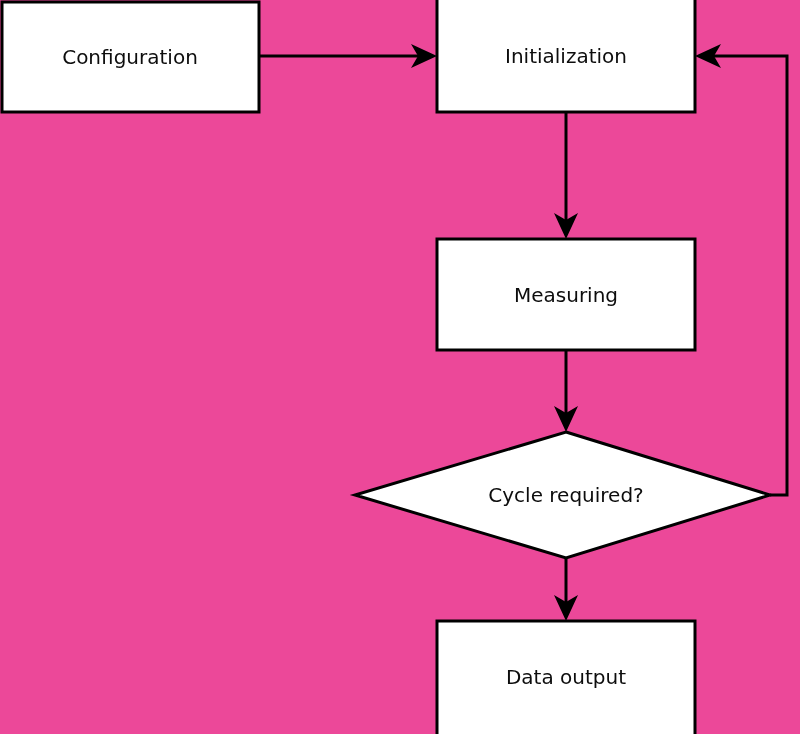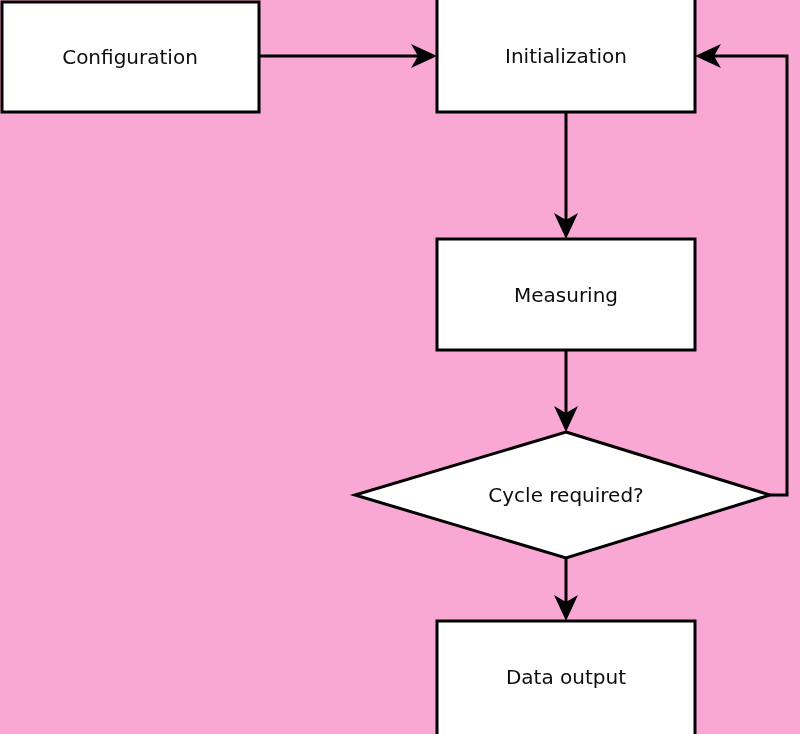--- a/index.html
+++ b/index.html
@@ -4,21 +4,21 @@
 <style>
   html, body {
     margin: 0;
     padding: 0;
     background: #ffffff;
   }
   #diagram-root {
     position: relative;
     width: 800px;
     height: 734px;
-    background: #f9a8d4;
+    background: #ec4899;
     font-family: "DejaVu Sans", sans-serif;
     overflow: hidden;
   }
   #flow-svg {
     position: absolute;
     left: 0;
     top: 0;
     width: 800px;
     height: 734px;
     display: block;

